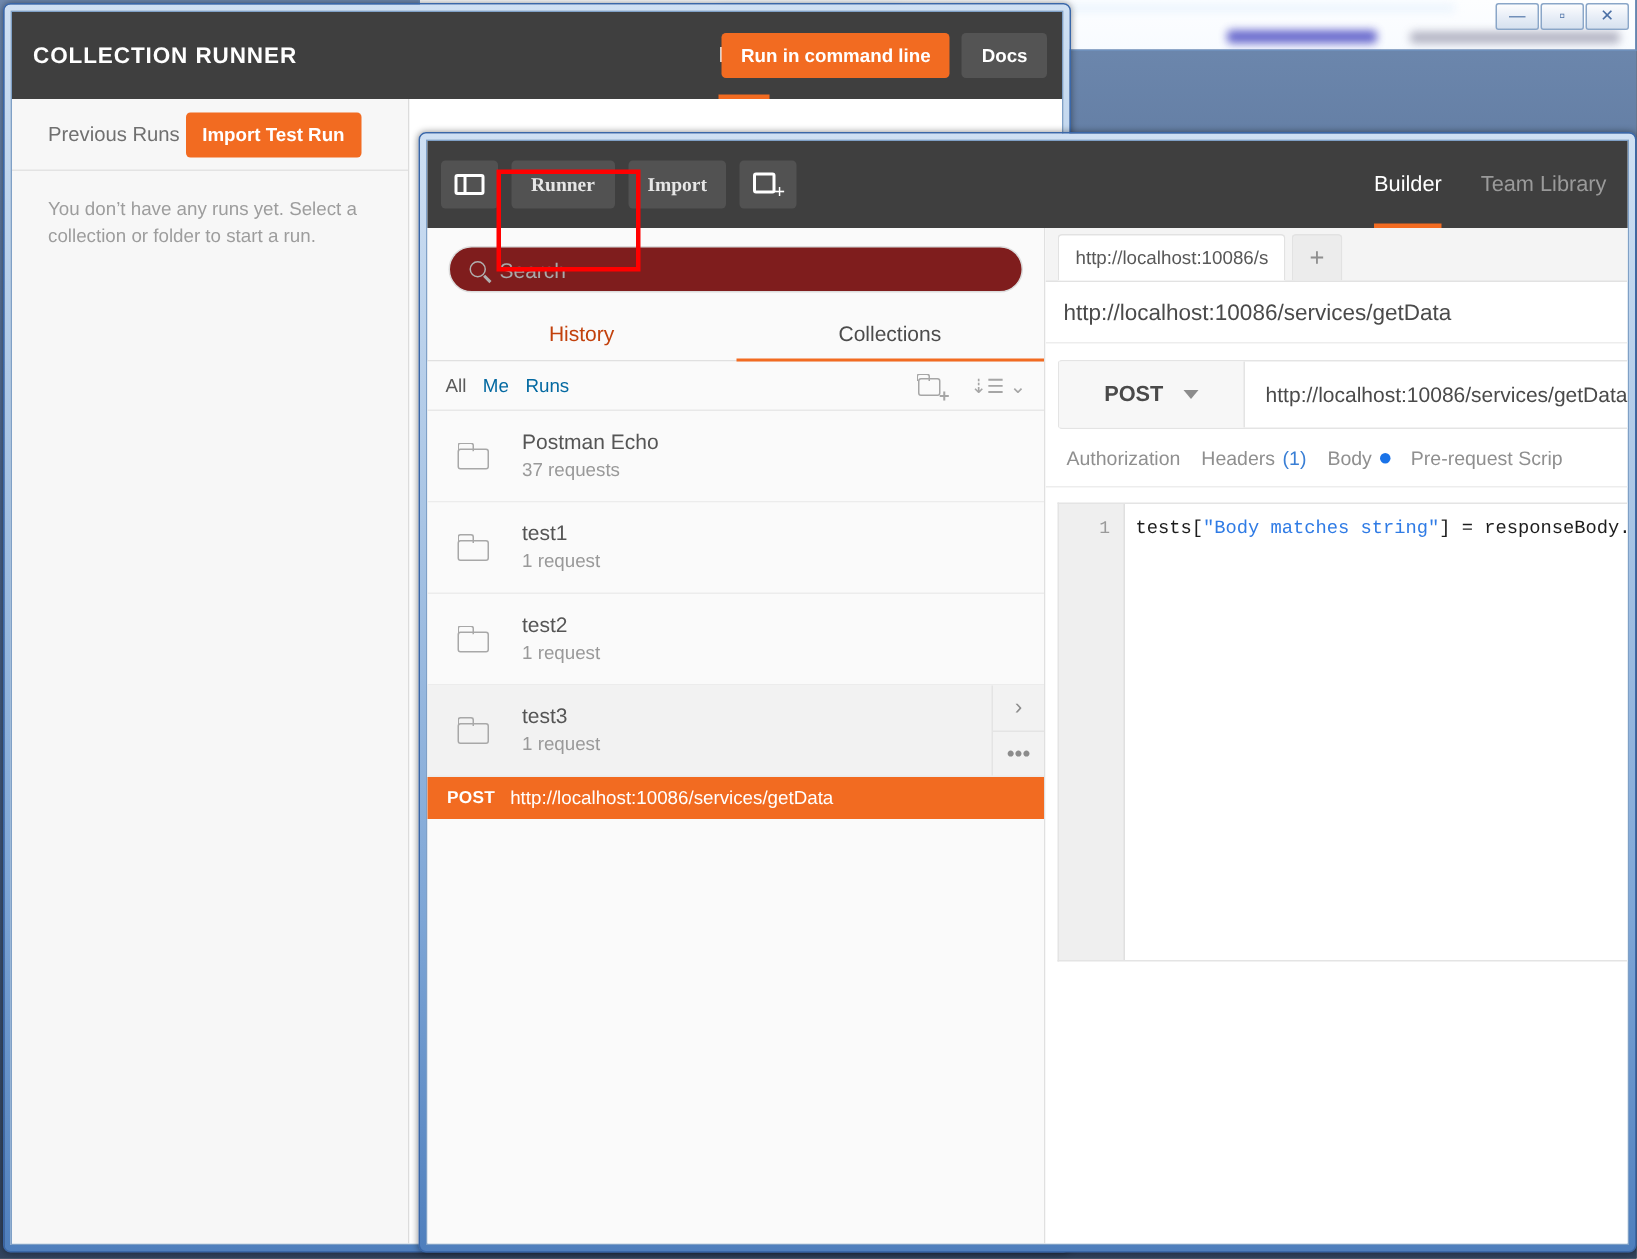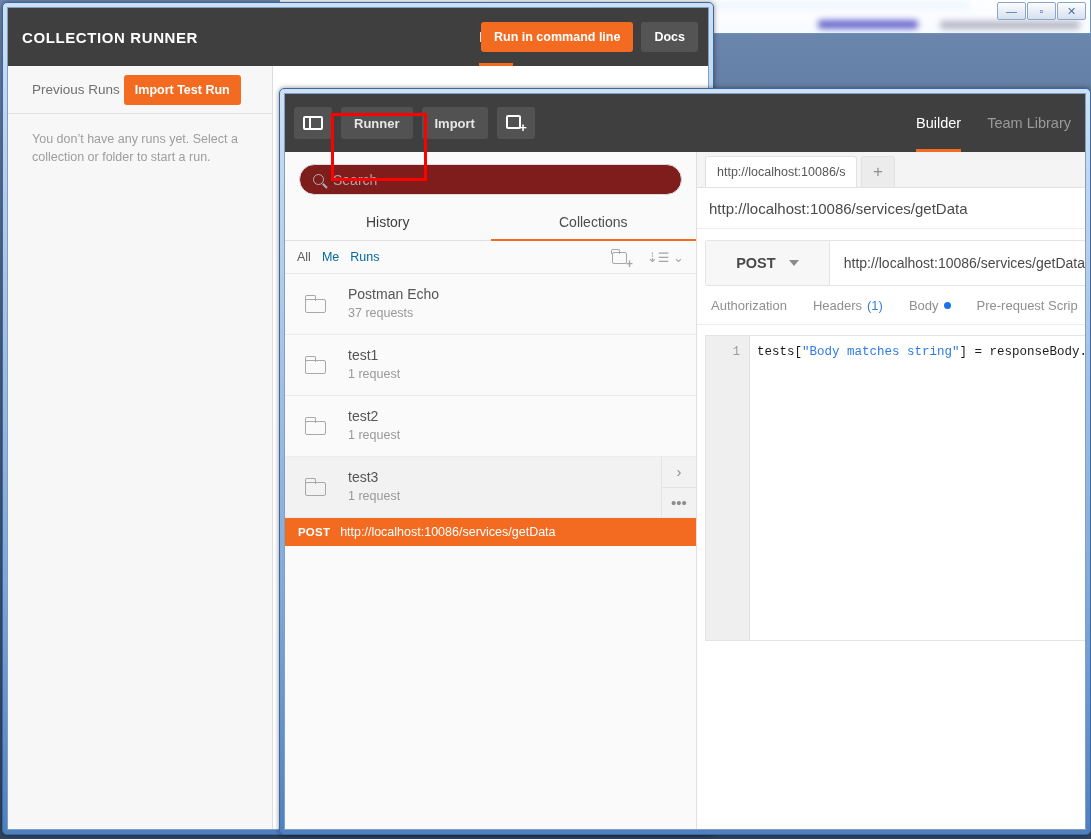--- a/index.html
+++ b/index.html
@@ -135,21 +135,21 @@
   #pm-toolbar {
     position: absolute; left: 0; top: 0; right: 0; height: 58px;
     background: #3f3f3f;
     display: flex; align-items: center;
   }
   .pm-tb-btn {
     height: 32px; background: #525252; border: none; border-radius: 3px;
     color: #e6e6e6; font-size: 13px; font-weight: bold;
     display: flex; align-items: center; justify-content: center;
     padding: 0 13px; margin-left: 9px;
-    font-family: Liberation Sans, sans-serif;
+    font-family: Liberation Serif, serif;
   }
   .pm-tb-btn.icononly { width: 38px; padding: 0; }
   .icon-sidebar {
     width: 20px; height: 14px; border: 2px solid #ffffff; border-radius: 2px;
     display: flex;
   }
   .icon-sidebar span {
     display: block; width: 6px; border-right: 2px solid #ffffff;
   }
   .icon-newtab {
@@ -203,21 +203,21 @@
     width: 6px; height: 1.6px; background: #b0b0b0;
     transform: rotate(45deg);
   }
   #pm-search-text { margin-left: 9px; font-size: 14px; color: #a9a9a9; }
 
   #pm-subtabs {
     display: flex; border-bottom: 1px solid #e0e0e0; height: 38px;
   }
   .pm-subtab {
     flex: 1; display: flex; align-items: center; justify-content: center;
-    font-size: 14px; color: #404040; position: relative;
+    font-size: 14px; color: #c2410c; position: relative;
   }
   .pm-subtab.active { color: #4c4c4c; }
   .pm-subtab.active::after {
     content: ""; position: absolute; left: 0; right: 0; bottom: -1px;
     height: 2.5px; background: #f26b21;
   }
 
   #pm-filterbar {
     height: 33px; display: flex; align-items: center;
     border-bottom: 1px solid #e8e8e8; background: #fafafa;
@@ -331,21 +331,21 @@
   }
   .caret-down {
     width: 0; height: 0; border-left: 5px solid transparent;
     border-right: 5px solid transparent; border-top: 6px solid #8c8c8c;
   }
   #pm-urlinput {
     flex: 1; display: flex; align-items: center; padding-left: 14px;
     font-size: 14px; color: #4a4a4a;
   }
   #pm-reqtabs {
-    display: flex; align-items: center; gap: 26px;
+    display: flex; align-items: center; gap: 14px;
     height: 39px; padding-left: 14px;
     border-bottom: 1px solid #ededed;
     font-size: 13px; color: #8f8f8f;
   }
   .pm-reqsubtab { display: flex; align-items: center; gap: 5px; }
   .badge-count { color: #3a7fd5; }
   .dot-blue {
     width: 7px; height: 7px; border-radius: 50%; background: #1a73e8;
     display: inline-block;
   }

